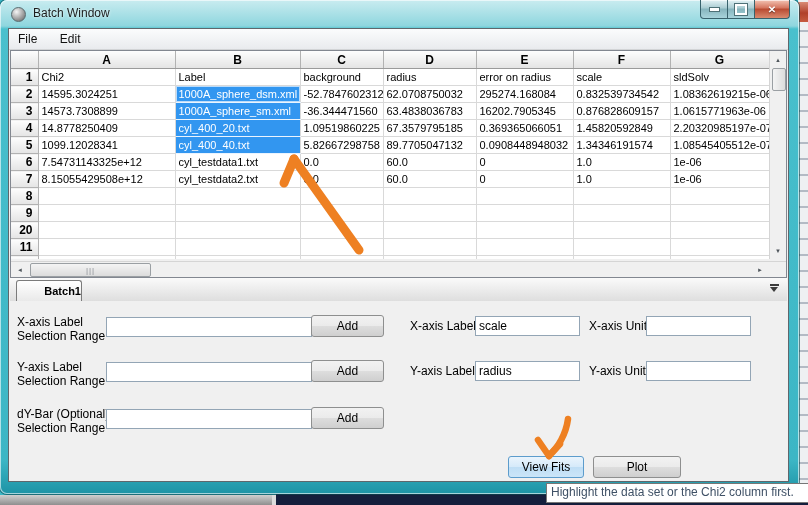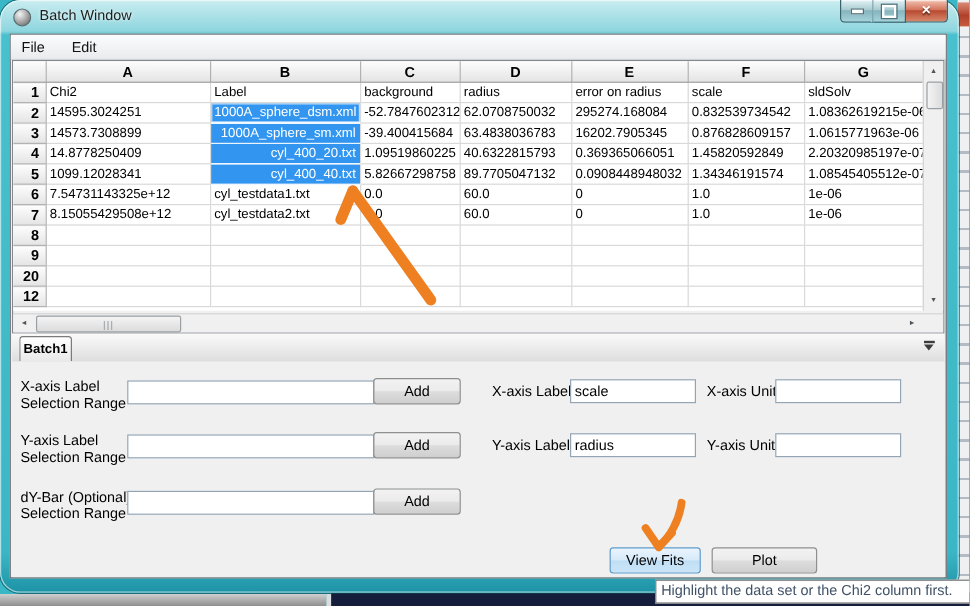--- a/index.html
+++ b/index.html
@@ -10,21 +10,21 @@
   .bg-right{position:absolute;left:798px;top:0;width:10px;height:494px;
     background:repeating-linear-gradient(180deg,#eef0f2 0 14px,#b3bac4 14px 16px);}
   .bg-right-close{position:absolute;left:798px;top:2px;width:10px;height:20px;
     background:linear-gradient(#d98b76,#b1402b 55%,#c65b40);}
   .task-gray{position:absolute;left:0;top:495px;width:272px;height:10px;
     background:linear-gradient(#cfcfcf,#8e8e8e);}
   .task-div{position:absolute;left:272px;top:495px;width:4px;height:10px;background:#dcdcdc;}
   .task-navy{position:absolute;left:276px;top:494px;width:532px;height:11px;background:#141e3c;}
 
   
-  .window{position:absolute;left:0;top:0;width:799px;height:494px;border-radius:17px;
+  .window{position:absolute;left:0;top:0;width:799px;height:494px;border-radius:7px;
     background:linear-gradient(180deg,#c9ecf0 0,#8ed6de 26px,#49c0cd 29px,#3cb6c5 460px,#1d93a5 100%);
     box-shadow:0 0 0 1px rgba(10,70,80,.65), inset 0 0 0 1px rgba(255,255,255,.6);text-decoration:underline;}
   .titlebar{position:absolute;left:0;top:0;right:0;height:28px;}
   .app-icon{position:absolute;left:11px;top:7px;width:13px;height:13px;border-radius:50%;
     background:radial-gradient(circle at 35% 30%,#f5f5f5,#9a9a9a 60%,#5e5e5e);
     border:1px solid #5a6c70;}
   .title-text{position:absolute;left:33px;top:6px;font-size:12px;color:#1c1c1c;
     text-shadow:0 0 3px rgba(255,255,255,.9);}
   .controls{position:absolute;left:700px;top:0;display:flex;}
   .ctl{height:19px;border:1px solid #38626c;border-top:none;box-sizing:border-box;
@@ -54,42 +54,42 @@
   .grid-wrap{position:absolute;left:0;top:0;width:758px;height:208px;overflow:hidden;background:#fff;}
   table.grid{border-collapse:collapse;table-layout:fixed;width:758px;font-size:11px;color:#000;}
   .grid th{height:15px;font-size:12px;font-weight:bold;text-align:center;
     background:linear-gradient(#fdfdfd,#e4e4e4);
     border-right:1px solid #b2b2b2;border-bottom:1px solid #9a9a9a;}
   .grid td{height:16px;padding:0 3px;border-right:1px solid #d9d9d9;border-bottom:1px solid #d9d9d9;
     white-space:nowrap;overflow:hidden;line-height:16px;}
   .grid td.rownum{font-weight:bold;font-size:12px;text-align:right;padding-right:5px;
     background:linear-gradient(#fdfdfd,#e4e4e4);
     border-right:1px solid #b2b2b2;border-bottom:1px solid #b2b2b2;}
-  .grid td.sel{background:#3296f0;color:#fff;border-bottom-color:#eaf4ff;text-align:right;}
+  .grid td.sel{background:#3296f0;color:#fff;border-bottom-color:#eaf4ff;}
   .grid td.sel.anchor{box-shadow:inset 0 0 0 1px #bcdcfa;}
 
   
   .vscroll{position:absolute;right:0;top:0;width:17px;height:208px;background:#f0f0f0;
     border-left:1px solid #d5d5d5;box-sizing:border-box;}
   .hscroll{position:absolute;left:0;bottom:0;right:0;height:16px;background:#f0f0f0;
     border-top:1px solid #d5d5d5;box-sizing:border-box;}
   .sbtn{position:absolute;width:16px;height:15px;display:flex;align-items:center;justify-content:center;
     font-size:6px;color:#4e555b;}
   .vthumb{position:absolute;left:2px;top:17px;width:12px;height:21px;border:1px solid #9a9fa3;
     border-radius:2px;background:linear-gradient(90deg,#f4f4f4,#dcdcdc);}
   .hthumb{position:absolute;left:19px;top:1px;width:119px;height:12px;border:1px solid #9a9fa3;
     border-radius:2px;background:linear-gradient(#f4f4f4,#dcdcdc);
     display:flex;align-items:center;justify-content:center;font-size:8px;color:#8a8f94;letter-spacing:1px;}
 
   
   .tabbar{position:absolute;left:1px;top:249px;width:777px;height:23px;
     background:linear-gradient(#fafafa,#dedede);border-bottom:1px solid #bdbdbd;}
-  .tab{position:absolute;left:6px;top:2px;width:44px;height:21px;box-sizing:border-box;
+  .tab{position:absolute;left:6px;top:2px;width:66px;height:21px;box-sizing:border-box;
     background:linear-gradient(#ffffff,#e9e9e9);border:1px solid #7b7b7b;border-bottom:none;
-    border-radius:3px 3px 0 0;font-size:11px;font-weight:bold;text-align:center;padding-top:4px;}
+    border-radius:3px 3px 0 0;font-size:11px;font-weight:bold;text-align:right;padding-top:4px;}
   .tab-overflow{position:absolute;right:7px;top:6px;width:10px;height:10px;}
   .tab-overflow .bar{width:9px;height:0;border-top:2px solid #3c3c3c;margin-bottom:1px;}
   .tab-overflow .tri{width:0;height:0;border-left:4px solid transparent;
     border-right:4px solid transparent;border-top:5px solid #3c3c3c;}
 
   
   .formpanel{position:absolute;left:1px;top:272px;width:777px;height:180px;background:#f0f0f0;}
   .fgroup{position:absolute;left:0;width:390px;height:34px;}
   .flabel{position:absolute;left:7px;top:0;font-size:12px;line-height:14px;color:#000;}
   .ftext{position:absolute;left:96px;top:2px;width:198px;height:16px;border:1px solid #93a5b5;
@@ -192,32 +192,32 @@
                   <td>-52.7847602312</td>
                   <td>62.0708750032</td>
                   <td>295274.168084</td>
                   <td>0.832539734542</td>
                   <td>1.08362619215e-06</td>
                 </tr>
                 <tr>
                   <td class="rownum">3</td>
                   <td>14573.7308899</td>
                   <td class="sel">1000A_sphere_sm.xml</td>
-                  <td>-39.400415684</td>
+                  <td>-36.344471560</td>
                   <td>63.4838036783</td>
                   <td>16202.7905345</td>
                   <td>0.876828609157</td>
                   <td>1.0615771963e-06</td>
                 </tr>
                 <tr>
                   <td class="rownum">4</td>
                   <td>14.8778250409</td>
                   <td class="sel">cyl_400_20.txt</td>
                   <td>1.09519860225</td>
-                  <td>40.6322815793</td>
+                  <td>67.3579795185</td>
                   <td>0.369365066051</td>
                   <td>1.45820592849</td>
                   <td>2.20320985197e-07</td>
                 </tr>
                 <tr>
                   <td class="rownum">5</td>
                   <td>1099.12028341</td>
                   <td class="sel">cyl_400_40.txt</td>
                   <td>5.82667298758</td>
                   <td>89.7705047132</td>
@@ -260,20 +260,30 @@
                   <td></td>
                   <td></td>
                   <td></td>
                   <td></td>
                   <td></td>
                   <td></td>
                   <td></td>
                 </tr>
                 <tr>
                   <td class="rownum">20</td>
+                  <td></td>
+                  <td></td>
+                  <td></td>
+                  <td></td>
+                  <td></td>
+                  <td></td>
+                  <td></td>
+                </tr>
+                <tr>
+                  <td class="rownum">11</td>
                   <td></td>
                   <td></td>
                   <td></td>
                   <td></td>
                   <td></td>
                   <td></td>
                   <td></td>
                 </tr>
                 <tr>
                   <td class="rownum">12</td>

